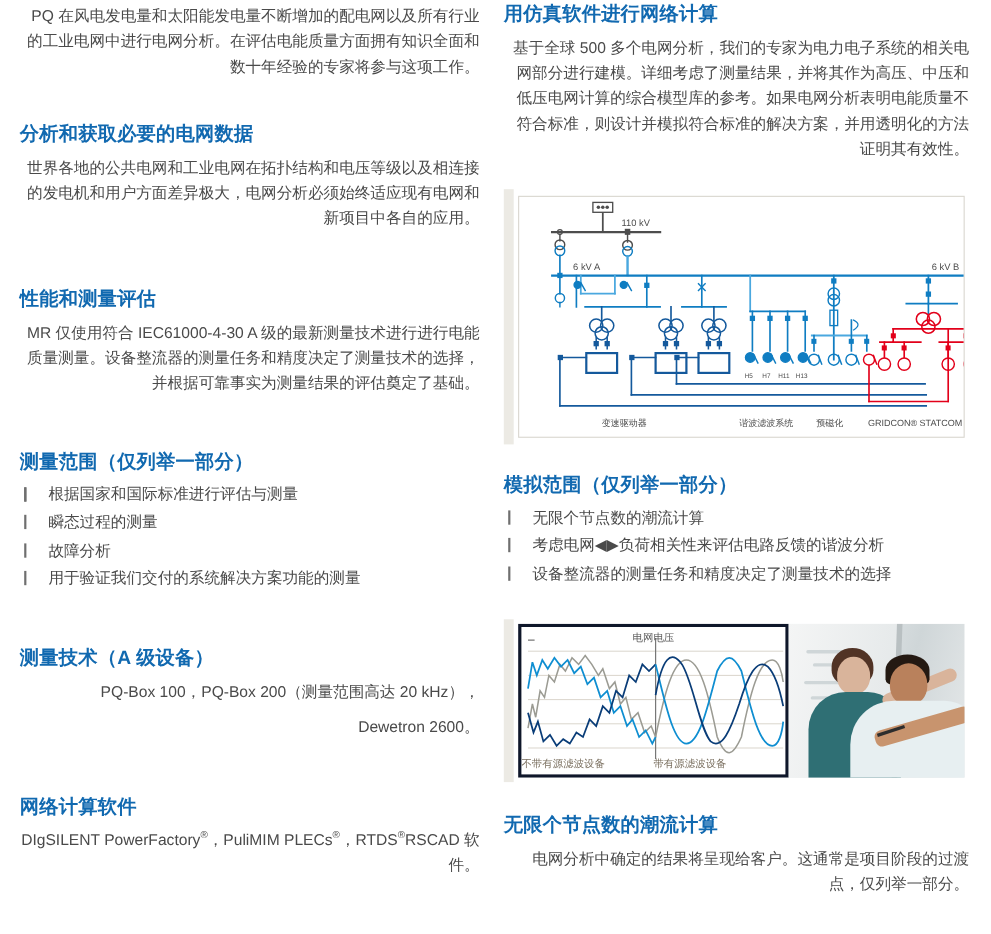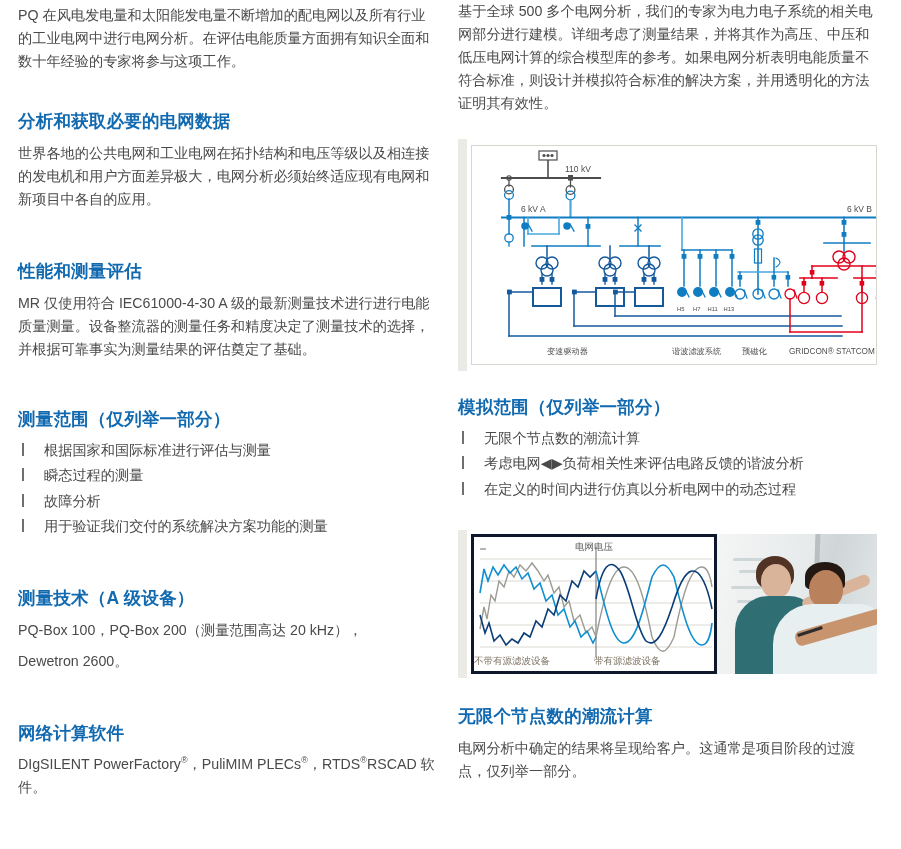--- a/index.html
+++ b/index.html
@@ -25,21 +25,21 @@
     font-weight: bold;
     margin: 0 0 9px 0;
     letter-spacing: .2px;
     line-height: 1.25;
   }
   p.body-text {
     font-size: 14.2px;
     line-height: 1.62;
     margin: 0 0 8px 0;
     color: #4a4a4a;
-    text-align: left;
+    text-align: right;
   }
   .spacer-lg { height: 30px; }
   .spacer-sm { height: 12px; }
 
   ul.bullets { list-style: none; margin: 0; padding: 0; }
   ul.bullets li {
     position: relative;
     font-size: 14.2px;
     line-height: 1.48;
     color: #4a4a4a;
@@ -159,20 +159,21 @@
     <div class="spacer-lg" style="height:42px;"></div>
 
     <h2 class="heading">网络计算软件</h2>
     <p class="body-text">
       <span>DIgSILENT PowerFactory</span><sup class="reg">®</sup><span>，PuliMIM PLECs</span><sup class="reg">®</sup><span>，RTDS</span><sup class="reg">®</sup><span>RSCAD 软件。</span>
     </p>
   </div>
 
   <div class="col-right">
 
+    <h2 class="heading" style="margin-top:2px;">用仿真软件进行网络计算</h2>
     <p class="body-text">基于全球 500 多个电网分析，我们的专家为电力电子系统的相关电网部分进行建模。详细考虑了测量结果，并将其作为高压、中压和低压电网计算的综合模型库的参考。如果电网分析表明电能质量不符合标准，则设计并模拟符合标准的解决方案，并用透明化的方法证明其有效性。</p>
 
     <div class="spacer-sm"></div>
 
     <div class="diagram-panel">
       <div class="diagram-inner">
         <svg class="diagram-svg" width="415" height="218" viewBox="0 0 415 218">
           <g fill="none" stroke-linecap="square">
 
             <line x1="10" y1="32" x2="108" y2="32" stroke="#4d4d4d" stroke-width="2.2"></line>
@@ -388,21 +389,21 @@
         </svg>
       </div>
     </div>
 
     <div class="spacer-lg" style="height:26px;"></div>
 
     <h2 class="heading">模拟范围（仅列举一部分）</h2>
     <ul class="bullets">
       <li><span class="bullet-bar"></span><span>无限个节点数的潮流计算</span></li>
       <li><span class="bullet-bar"></span><span>考虑电网◀▶负荷相关性来评估电路反馈的谐波分析</span></li>
-      <li><span class="bullet-bar"></span><span>在定义的时间内进行仿真以分析电网中的动态过程</span></li>
+      <li><span class="bullet-bar"></span><span>设备整流器的测量任务和精度决定了测量技术的选择</span></li>
     </ul>
 
     <div class="spacer-lg" style="height:22px;"></div>
 
     <div class="photo-panel">
       <div class="photo-inner">
         <div class="wave-box">
           <div class="wave-title">电网电压</div>
           <svg width="244" height="138" viewBox="0 0 244 138">
             <g stroke="#cfc9bd" stroke-width="0.7">

